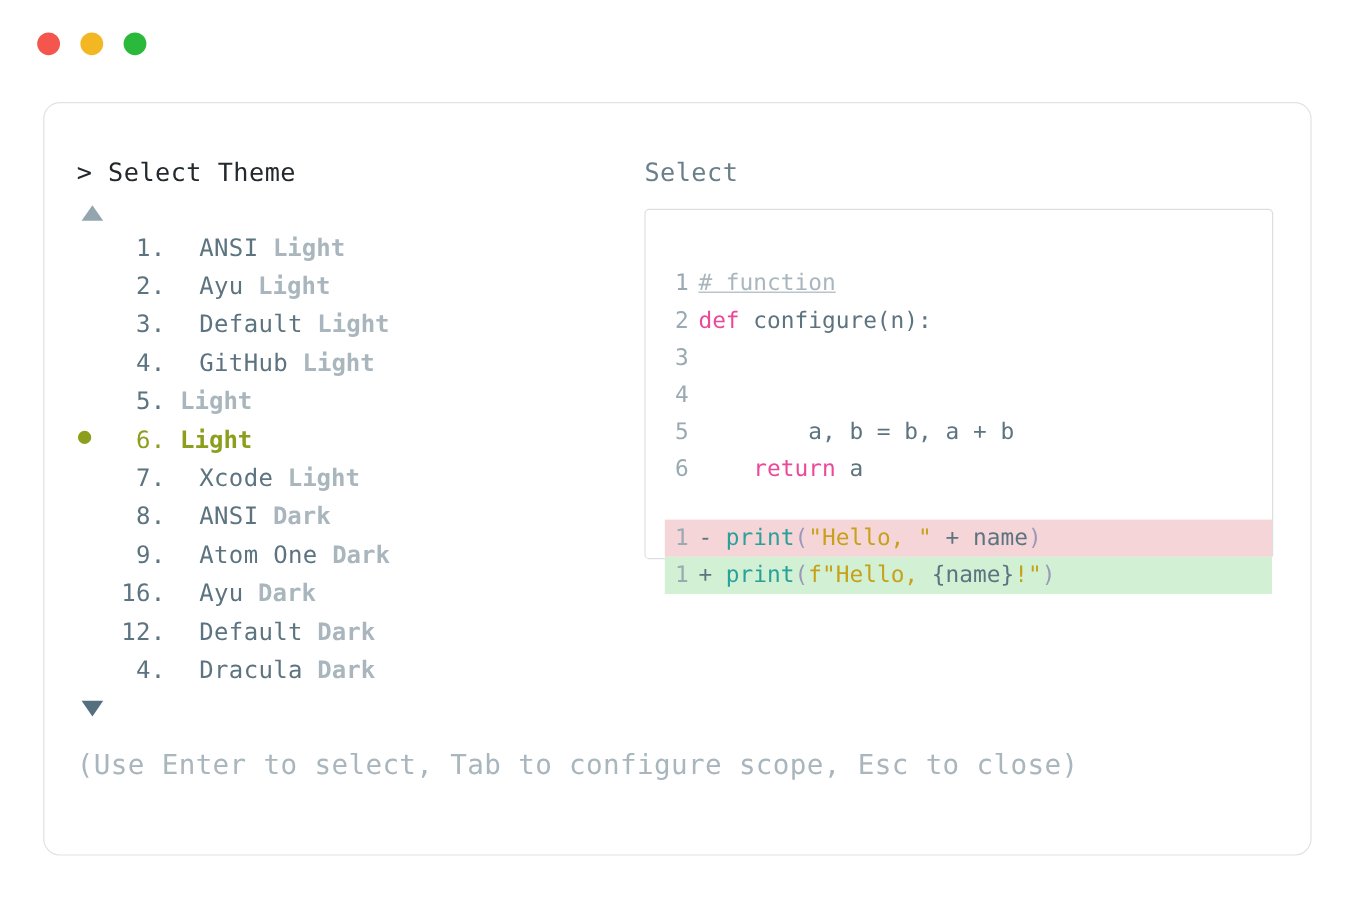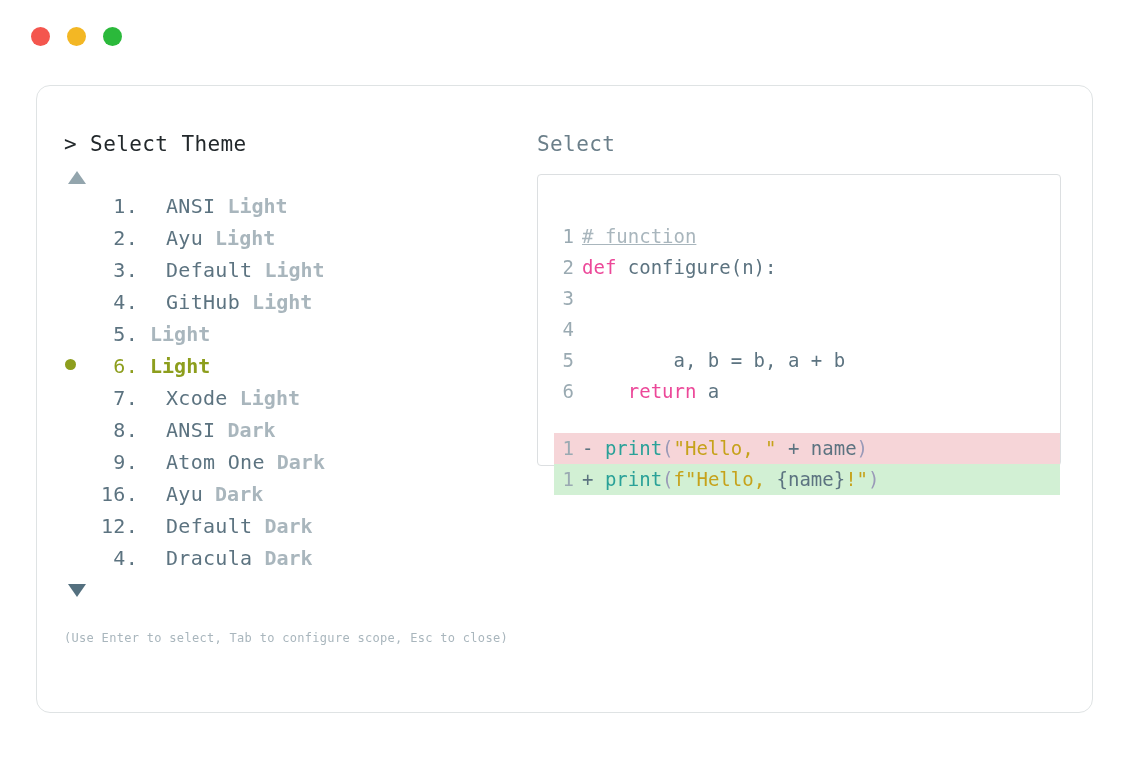--- a/index.html
+++ b/index.html
@@ -194,21 +194,21 @@
   .t-number   { color: #8d9e1d; }
   .t-string   { color: #c6a21a; }
   .t-punct    { color: #9a9ab8; }
   .t-plain    { color: #5c7380; }
 
   
   .hint {
     position: absolute;
     left: 27px;
     top: 537px;
-    font-size: 12px;
+    font-size: 23px;
     line-height: 30px;
     letter-spacing: 0.3px;
     color: #a9b6bd;
     white-space: pre;
   }
 </style>
 </head>
 <body>
 
 <div class="titlebar">

